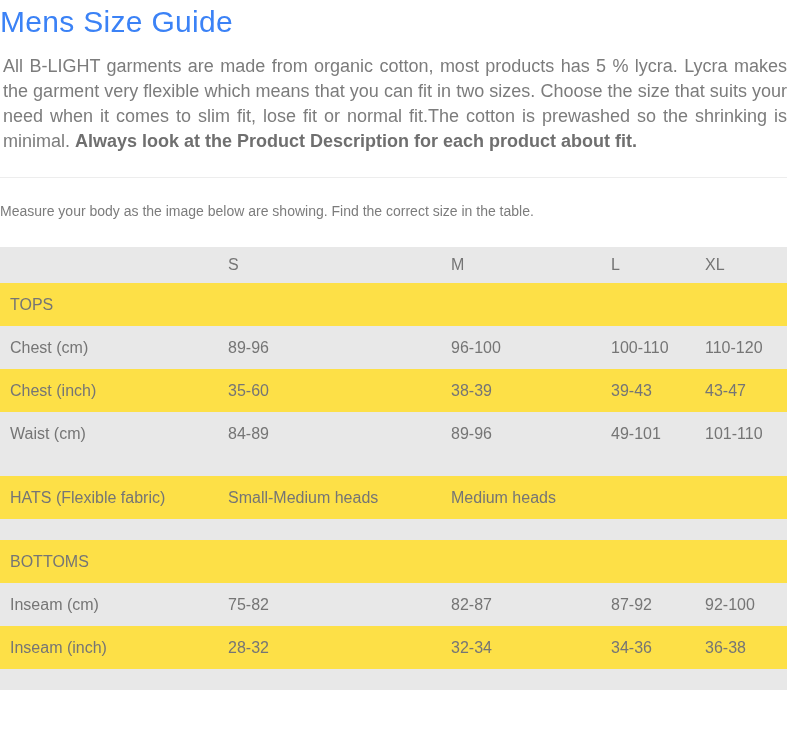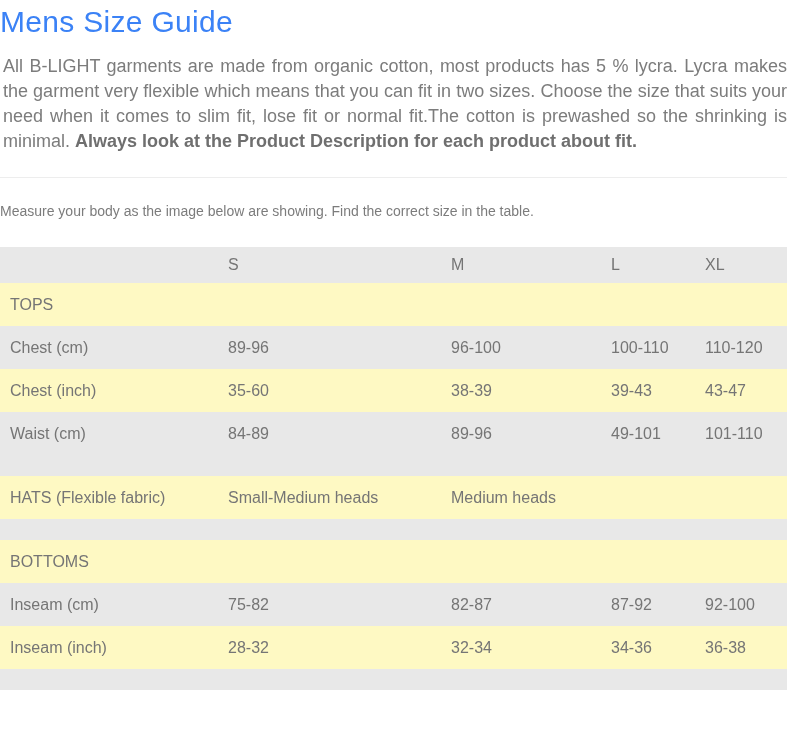--- a/index.html
+++ b/index.html
@@ -62,21 +62,21 @@
     font-size: 16px;
     font-weight: 400;
     color: #757575;
     white-space: nowrap;
     overflow: hidden;
   }
   .size-table thead tr { height: 36px; }
   .size-table tr.h-data  { height: 43px; }
   .size-table tr.h-empty { height: 21px; }
   .size-table tr.gray  { background: #e8e8e8; }
-  .size-table tr.white { background: #fef9c3; }
+  .size-table tr.white { background: #fde047; }
 </style>
 </head>
 <body>
 
 <div class="page">
 
   <h1 class="page-title">Mens Size Guide</h1>
 
   <p class="intro"><span>All B-LIGHT garments are made from organic cotton, most products has 5 % lycra. Lycra makes the garment very flexible which means that you can fit in two sizes. Choose the size that suits your need when it comes to slim fit, lose fit or normal fit.The cotton is prewashed so the shrinking is minimal. </span><b>Always look at the Product Description for each product about fit.</b></p>
 

